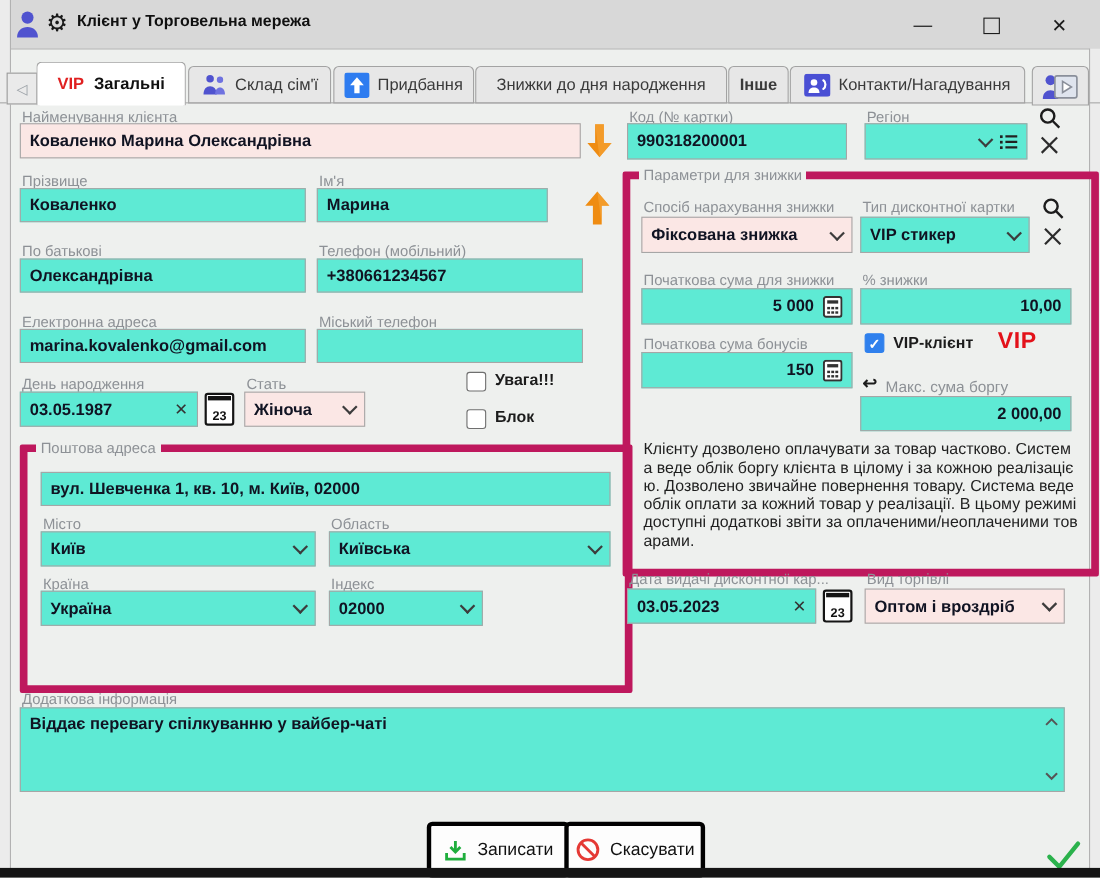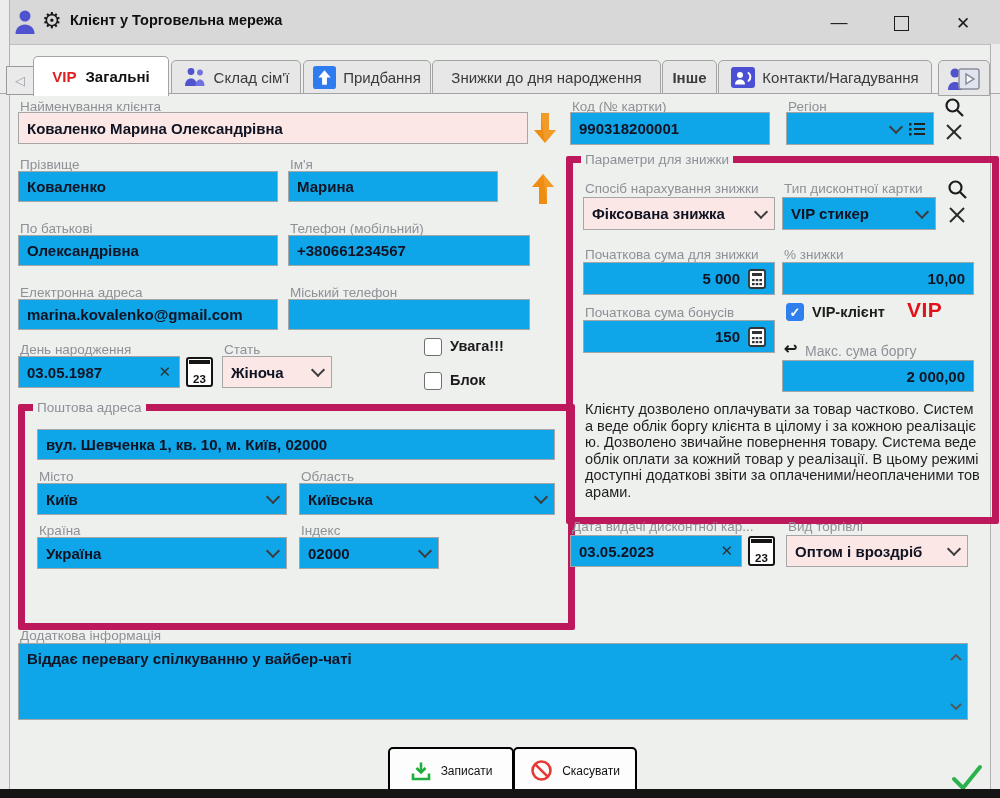--- a/index.html
+++ b/index.html
@@ -16,21 +16,21 @@
   #title-text{left:70px;top:12px;font-weight:bold;font-size:14.5px;color:#101010;}
   
   .tab{top:60px;height:34px;background:#e7e7e7;border:1px solid #a3a3a3;border-bottom:1px solid #a3a3a3;
        border-radius:5px 5px 0 0;display:flex;align-items:center;justify-content:center;gap:7px;
        font-size:15px;color:#3a3a3a;box-sizing:border-box;}
   .tab.active{top:56px;height:40px;background:#fff;border-bottom:none;z-index:3;font-weight:bold;color:#111;}
   #tabline{left:0;top:93px;width:1000px;height:1px;background:#a8a8a8;z-index:1;}
   .tab{z-index:2;}
   
   .lbl{color:#8d9196;font-size:13.5px;white-space:nowrap;}
-  .inp{border:1px solid #a6a6a6;background:#0ea5e9;box-sizing:border-box;
+  .inp{border:1px solid #a6a6a6;background:#5eead4;box-sizing:border-box;
        font-family:"Liberation Sans",sans-serif;font-size:15px;font-weight:600;color:#101322;
        padding:0 8px;display:flex;align-items:center;}
   input.inp{outline:none;}
   .pink{background:#fbe7e5;}
   .combo{justify-content:space-between;cursor:default;}
   .chev{width:8px;height:8px;border-right:2px solid #3c3c3c;border-bottom:2px solid #3c3c3c;
         transform:rotate(45deg);margin-top:-4px;flex:none;}
   .num{justify-content:flex-end;text-align:right;}
   .clearx{font-size:15px;color:#333;font-weight:400;margin-left:auto;cursor:pointer;}
   fieldset.grp{position:absolute;border:7px solid #be185d;border-radius:2px;margin:0;padding:0;}
@@ -38,22 +38,22 @@
   .cal{width:27px;height:30px;border:2px solid #141414;border-radius:3px;background:#fff;box-sizing:border-box;
        display:flex;align-items:flex-end;justify-content:center;font-size:11.5px;font-weight:bold;color:#111;
        position:absolute;}
   .cal::before{content:"";position:absolute;top:1px;left:1px;right:1px;height:4px;background:#141414;}
   .cb{width:18px;height:18px;border:1.5px solid #6f6f6f;border-radius:3px;background:#fff;box-sizing:border-box;position:absolute;}
   .cb.checked{background:#2f80ed;border-color:#2f80ed;color:#fff;display:flex;align-items:center;justify-content:center;
        font-size:13px;font-weight:bold;}
   .cblbl{font-size:14.5px;font-weight:600;color:#1c1c1c;position:absolute;white-space:nowrap;}
   .desc{font-size:14.5px;line-height:16.5px;color:#1f1f1f;word-break:break-all;}
   .toolico{cursor:pointer;}
-  .btn{background:#fdfdfd;border:2px solid #000000;border-radius:5px;display:flex;align-items:center;
-       justify-content:center;gap:9px;font-size:12px;color:#111;cursor:pointer;}
+  .btn{background:#fdfdfd;border:4px solid #000000;border-radius:5px;display:flex;align-items:center;
+       justify-content:center;gap:9px;font-size:16px;color:#111;cursor:pointer;}
   .scrollchev{color:#555;font-size:11px;line-height:10px;cursor:pointer;}
   .vipbadge{color:#e3121a;font-weight:bold;font-size:21px;letter-spacing:0.5px;}
   .redvip{color:#e02020;font-weight:bold;margin-right:2px;}
 </style>
 </head>
 <body>
 
 <div class="abs" id="titlebar"></div>
 <div class="abs" id="left-edge"></div>
 <div class="abs" id="right-edge"></div>

